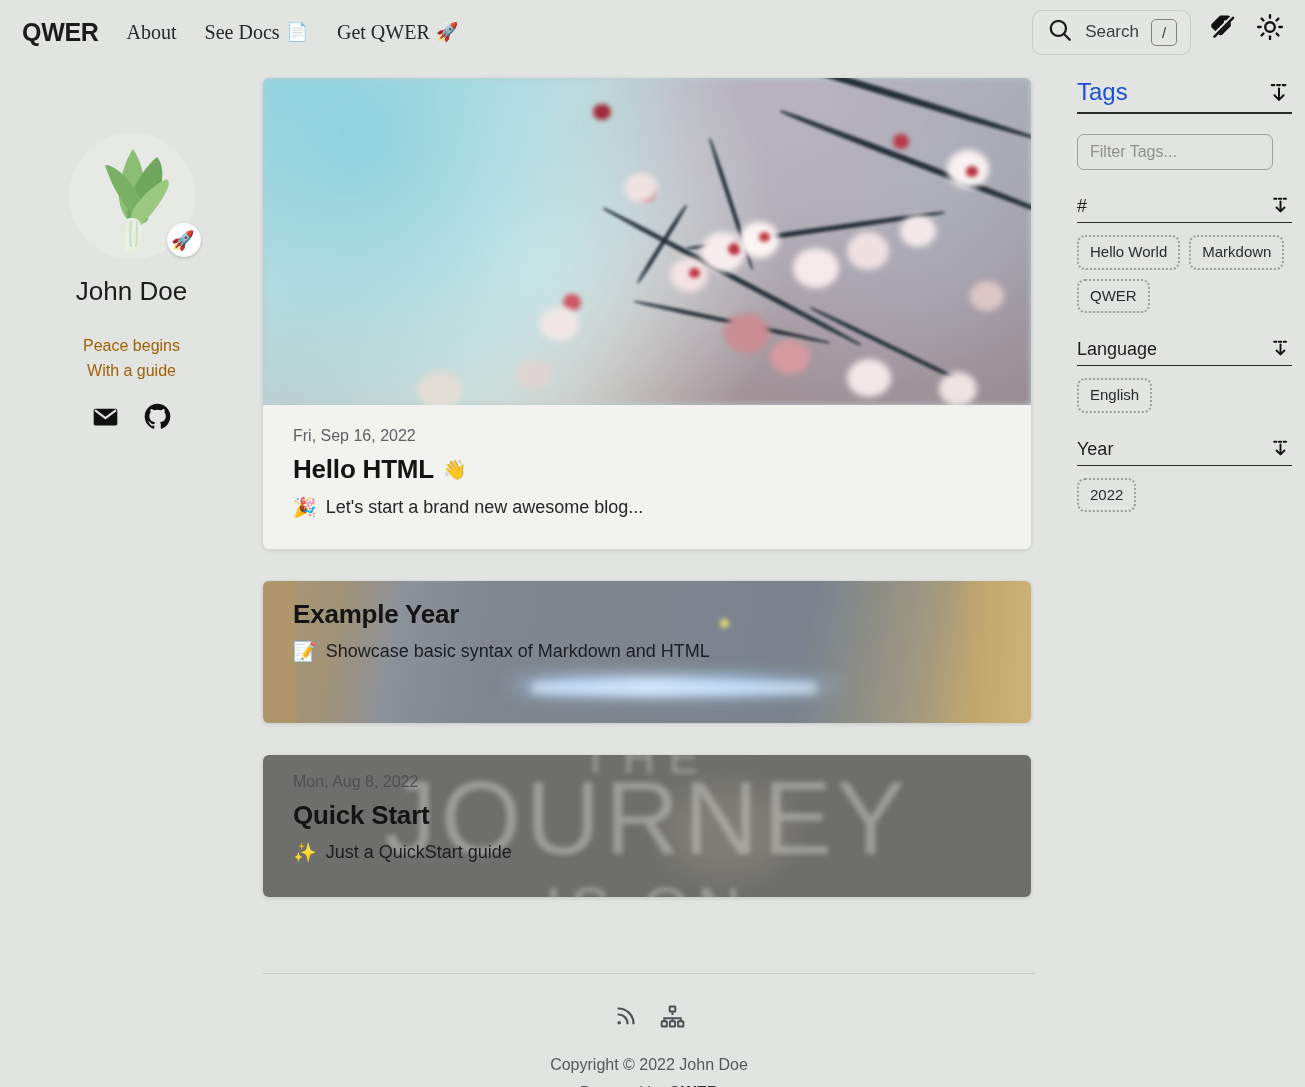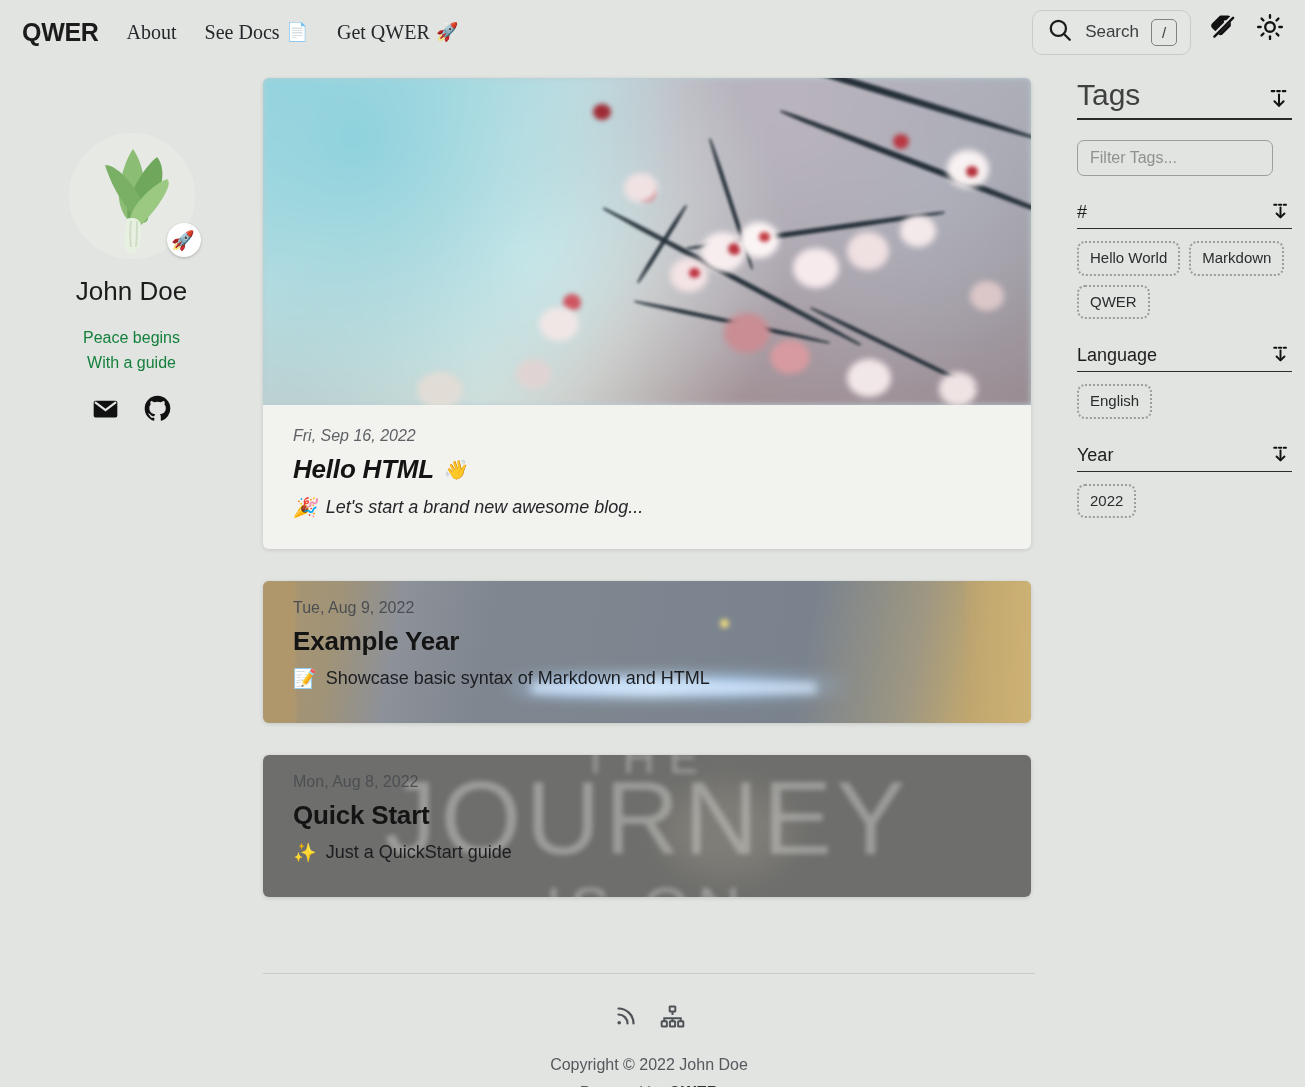--- a/index.html
+++ b/index.html
@@ -137,24 +137,24 @@
     font-size: 19px;
     line-height: 1;
   }
   .profile-name {
     margin-top: 17px;
     font-size: 26px;
     font-weight: 400;
     color: #1b1b1b;
   }
   .profile-bio {
-    margin-top: 19px;
+    margin-top: 27px;
     font-size: 16px;
     line-height: 1.55;
-    color: #15803d;
+    color: #a16207;
     text-align: center;
   }
   .profile-socials {
     margin-top: 19px;
     display: flex;
     gap: 25px;
     align-items: center;
   }
   .social-icon { cursor: pointer; display: flex; }
 
@@ -177,21 +177,20 @@
   
   .card-hero {
     height: 327px;
     position: relative;
     overflow: hidden;
     background: #b9cdd2;
   }
   .card-body {
     background: #f2f2ee;
     padding: 22px 30px 31px 30px;
-    font-style: italic;
   }
   .post-date {
     font-size: 16px;
     color: #5d6165;
     margin-bottom: 9px;
   }
   .post-title {
     font-size: 26px;
     font-weight: 700;
     color: #141414;
@@ -319,21 +318,21 @@
     filter: blur(3.2px);
   }
   #tags-panel { position: absolute; left: 1077px; top: 14px; width: 215px; }
   .panel-head {
     display: flex;
     align-items: flex-end;
     justify-content: space-between;
     border-bottom: 2px solid #2b2b2b;
     padding-bottom: 6px;
   }
-  .panel-title { font-size: 30px; color: #404040; text-align: right; }
+  .panel-title { font-size: 24px; color: #1d4ed8; text-align: right; }
   .collapse-btn { cursor: pointer; display: flex; padding: 2px; }
 
   .filter-input {
     margin-top: 20px;
     width: 196px;
     height: 36px;
     border: 1px solid #9aa09a;
     border-radius: 7px;
     background: transparent;
     padding: 0 12px;
@@ -554,21 +553,20 @@
         <div class="art-city">
           <div class="sky"></div>
           <div class="col-left"></div>
           <div class="col-right"></div>
           <div class="dot"></div>
           <div class="glowline"></div>
           <div class="glowline2"></div>
         </div>
       </div>
       <div class="overlay-content">
-        <div class="post-date">Tue, Aug 9, 2022</div>
         <h2 class="post-title">
           <span>Example Year</span>
         </h2>
         <div class="post-summary">
           <span class="post-emoji">📝</span>
           <span>Showcase basic syntax of Markdown and HTML</span>
         </div>
       </div>
     </article>
 

